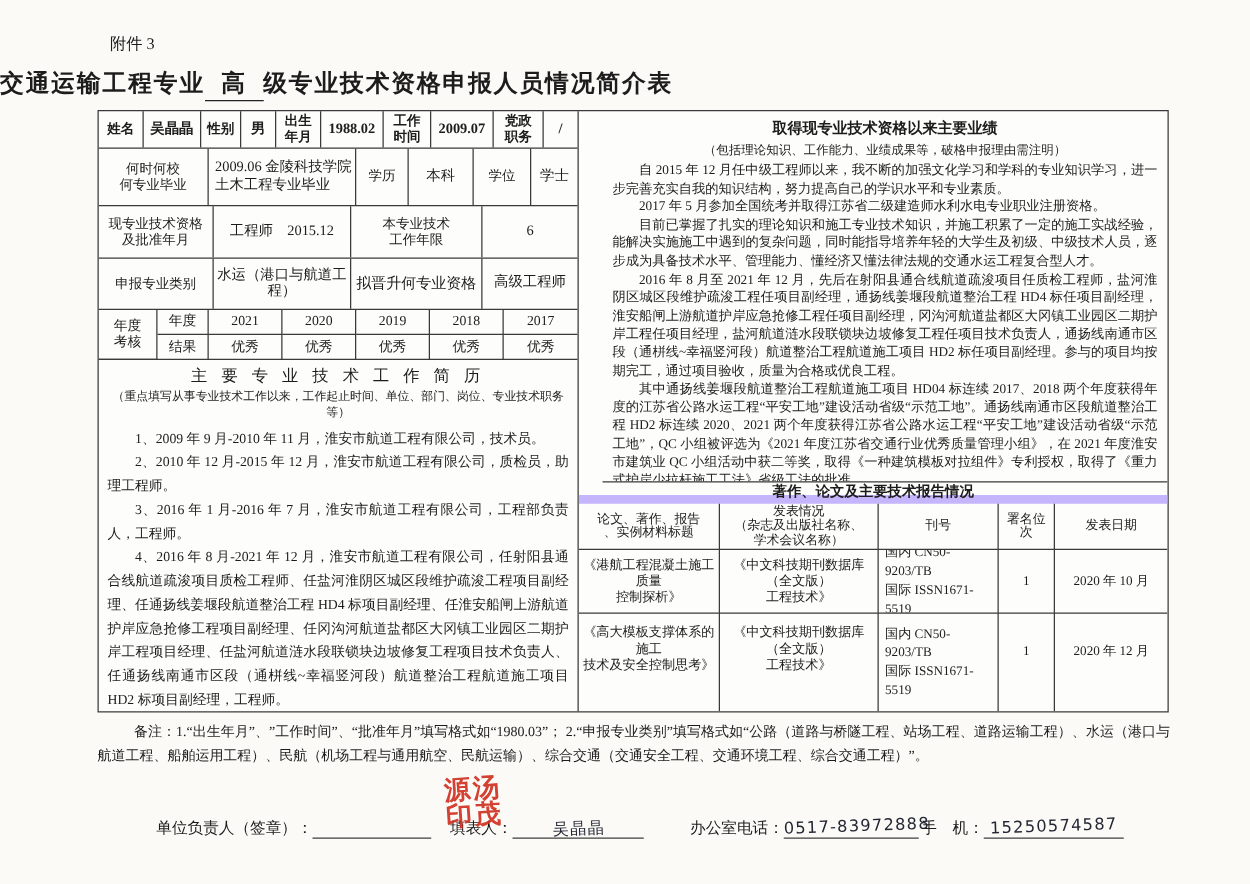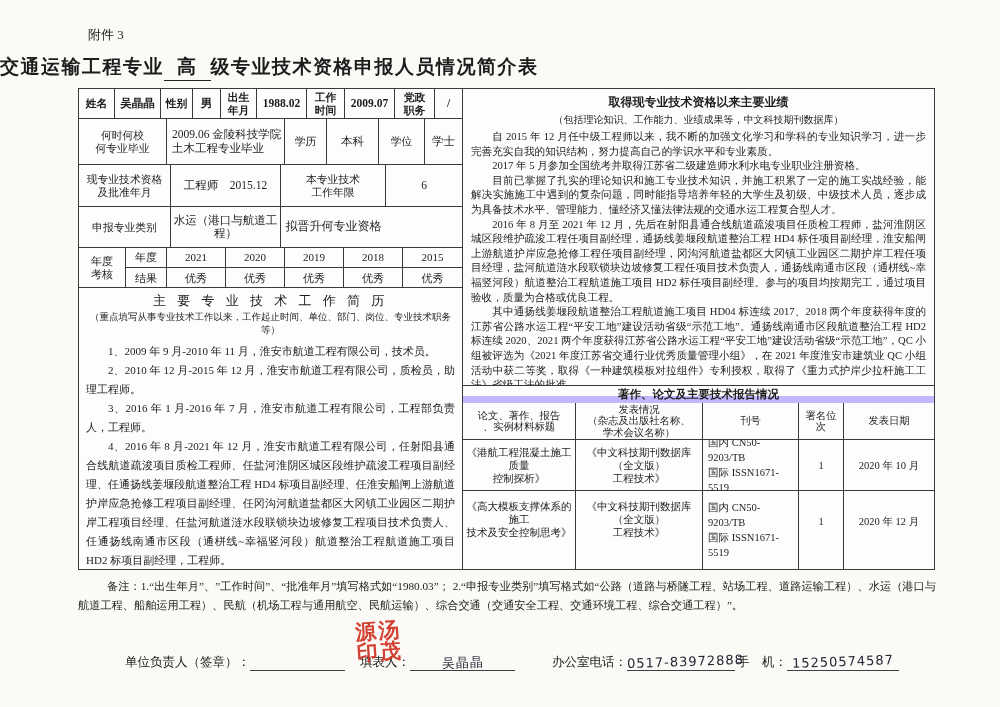--- a/index.html
+++ b/index.html
@@ -60,21 +60,21 @@
   .review-label { grid-row:1/3; }
 
   
   .lr6 { flex:1; display:flex; flex-direction:column; padding:4px 7px 2px 7px; overflow:hidden; }
   .wh-title { text-align:center; font-weight:normal; font-size:13px; letter-spacing:4px; }
   .wh-sub { text-align:center; font-size:9.5px; margin-top:1px; color:#222; }
   .wh-body { margin-top:5px; }
   .wh-body p { font-size:11px; line-height:19px; text-indent:2em; text-align:justify; }
 
   
-  .achv { height:297px; border-bottom:1px solid #3a3a3a; padding:5px 8px 2px 8px; overflow:hidden; }
+  .achv { height:297px; border-bottom:1px solid #3a3a3a; padding:5px 8px 2px 8px; overflow:hidden;margin-left:19px; }
   .achv-title { text-align:center; font-weight:bold; font-size:12px; }
   .achv-sub { text-align:center; font-size:10px; margin-top:2px; }
   .achv-body { margin-top:3px; }
   .achv-body p { font-size:10.6px; line-height:14.6px; text-indent:2em; text-align:justify; }
 
   
   .pub-bar {
     height:17px; border-bottom:7px solid #c4b5fd; text-align:center;
     font-weight:bold; font-size:11.5px; line-height:16px;
   }
@@ -163,31 +163,32 @@
         <div class="cell val" style="width:110px">工程师　2015.12</div>
         <div class="cell lab" style="width:105px">本专业技术
 工作年限</div>
         <div class="cell val" style="flex:1">6</div>
       </div>
 
       <div class="row lr4">
         <div class="cell lab" style="width:92px">申报专业类别</div>
         <div class="cell val" style="width:110px">水运（港口与航道工程）</div>
         <div class="cell lab" style="width:105px;font-size:12px">拟晋升何专业资格</div>
+        <div class="cell val" style="flex:1">高级工程师</div>
       </div>
 
       <div class="lr5">
         <div class="g review-label">年度
 考核</div>
         <div class="g">年度</div>
         <div class="g">2021</div>
         <div class="g">2020</div>
         <div class="g">2019</div>
         <div class="g">2018</div>
-        <div class="g nr">2015</div>
+        <div class="g nr">2017</div>
         <div class="g nb">结果</div>
         <div class="g nb">优秀</div>
         <div class="g nb">优秀</div>
         <div class="g nb">优秀</div>
         <div class="g nb">优秀</div>
         <div class="g nr nb">优秀</div>
       </div>
 
       <div class="lr6">
         <div class="wh-title">主 要 专 业 技 术 工 作 简 历</div>
@@ -200,21 +201,21 @@
 
         </div>
       </div>
 
     </div>
 
     <div class="tbl-right">
 
       <div class="achv">
         <div class="achv-title">取得现专业技术资格以来主要业绩</div>
-        <div class="achv-sub">（包括理论知识、工作能力、业绩成果等，中文科技期刊数据库）</div>
+        <div class="achv-sub">（包括理论知识、工作能力、业绩成果等，破格申报理由需注明）</div>
         <div class="achv-body">
           <p>自 2015 年 12 月任中级工程师以来，我不断的加强文化学习和学科的专业知识学习，进一步完善充实自我的知识结构，努力提高自己的学识水平和专业素质。</p>
           <p>2017 年 5 月参加全国统考并取得江苏省二级建造师水利水电专业职业注册资格。</p>
           <p>目前已掌握了扎实的理论知识和施工专业技术知识，并施工积累了一定的施工实战经验，能解决实施施工中遇到的复杂问题，同时能指导培养年轻的大学生及初级、中级技术人员，逐步成为具备技术水平、管理能力、懂经济又懂法律法规的交通水运工程复合型人才。</p>
           <p>2016 年 8 月至 2021 年 12 月，先后在射阳县通合线航道疏浚项目任质检工程师，盐河淮阴区城区段维护疏浚工程任项目副经理，通扬线姜堰段航道整治工程 HD4 标任项目副经理，淮安船闸上游航道护岸应急抢修工程任项目副经理，冈沟河航道盐都区大冈镇工业园区二期护岸工程任项目经理，盐河航道涟水段联锁块边坡修复工程任项目技术负责人，通扬线南通市区段（通栟线~幸福竖河段）航道整治工程航道施工项目 HD2 标任项目副经理。参与的项目均按期完工，通过项目验收，质量为合格或优良工程。</p>
           <p>其中通扬线姜堰段航道整治工程航道施工项目 HD04 标连续 2017、2018 两个年度获得年度的江苏省公路水运工程“平安工地”建设活动省级“示范工地”。通扬线南通市区段航道整治工程 HD2 标连续 2020、2021 两个年度获得江苏省公路水运工程“平安工地”建设活动省级“示范工地”，QC 小组被评选为《2021 年度江苏省交通行业优秀质量管理小组》，在 2021 年度淮安市建筑业 QC 小组活动中获二等奖，取得《一种建筑模板对拉组件》专利授权，取得了《重力式护岸少拉杆施工工法》省级工法的批准。</p>
         </div>
       </div>
 
       <div class="pub-bar">著作、论文及主要技术报告情况</div>

